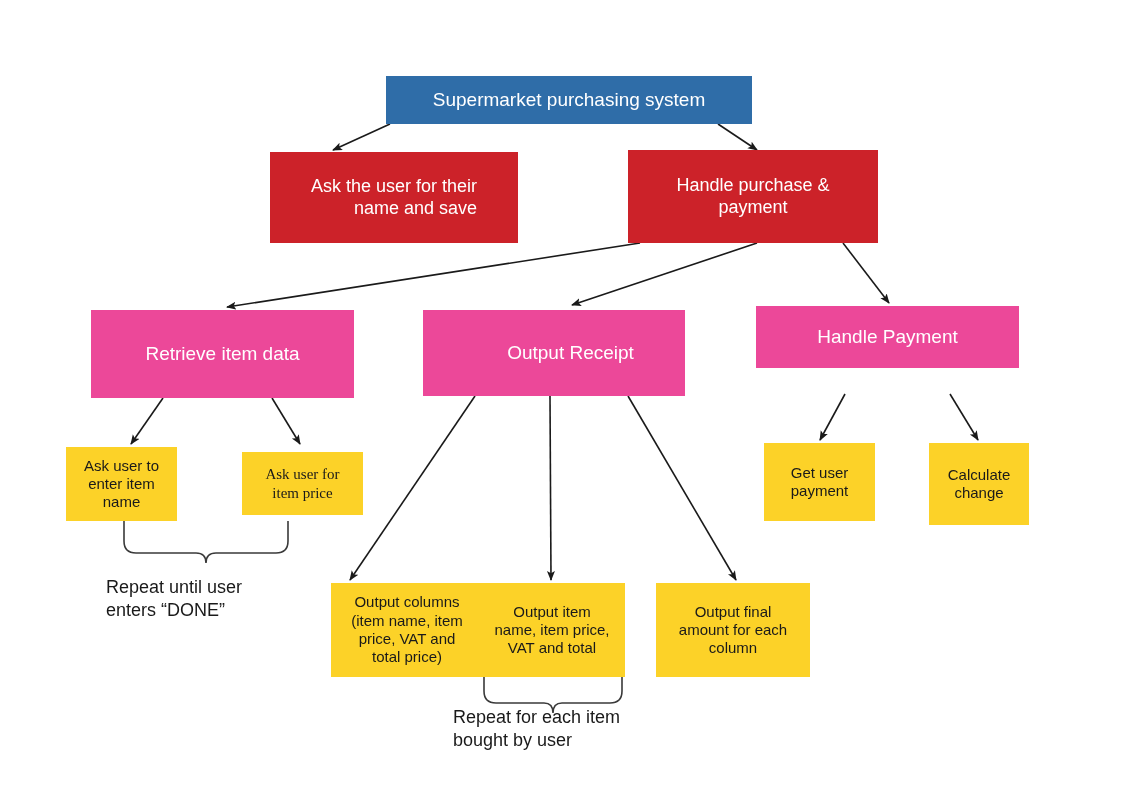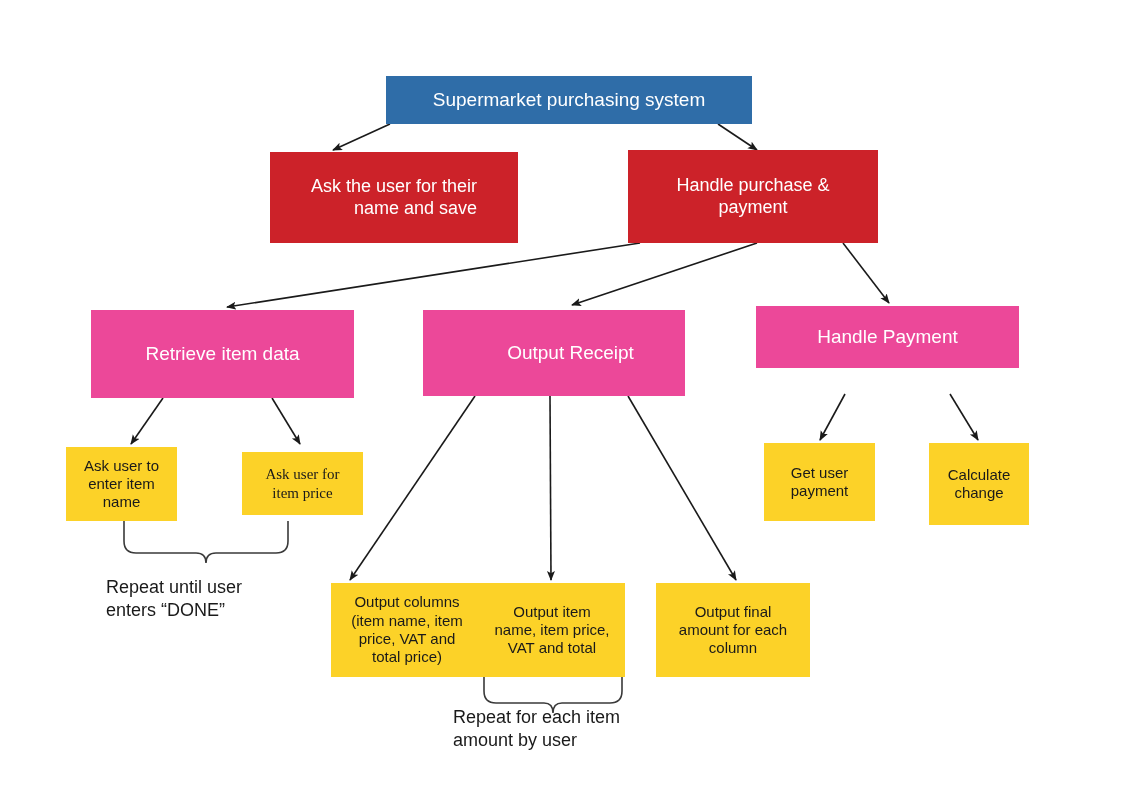--- a/index.html
+++ b/index.html
@@ -166,15 +166,15 @@
 
   <div class="node leaf" style="left:929px; top:443px; width:100px; height:82px;">
     <span>Calculate
 change</span>
   </div>
 
   <div class="caption" style="left:106px; top:576px; width:200px;">Repeat until user
 enters “DONE”</div>
 
   <div class="caption" style="left:453px; top:706px; width:200px;">Repeat for each item
-amount by user</div>
+bought by user</div>
 
 </div>
 
 </body></html>

